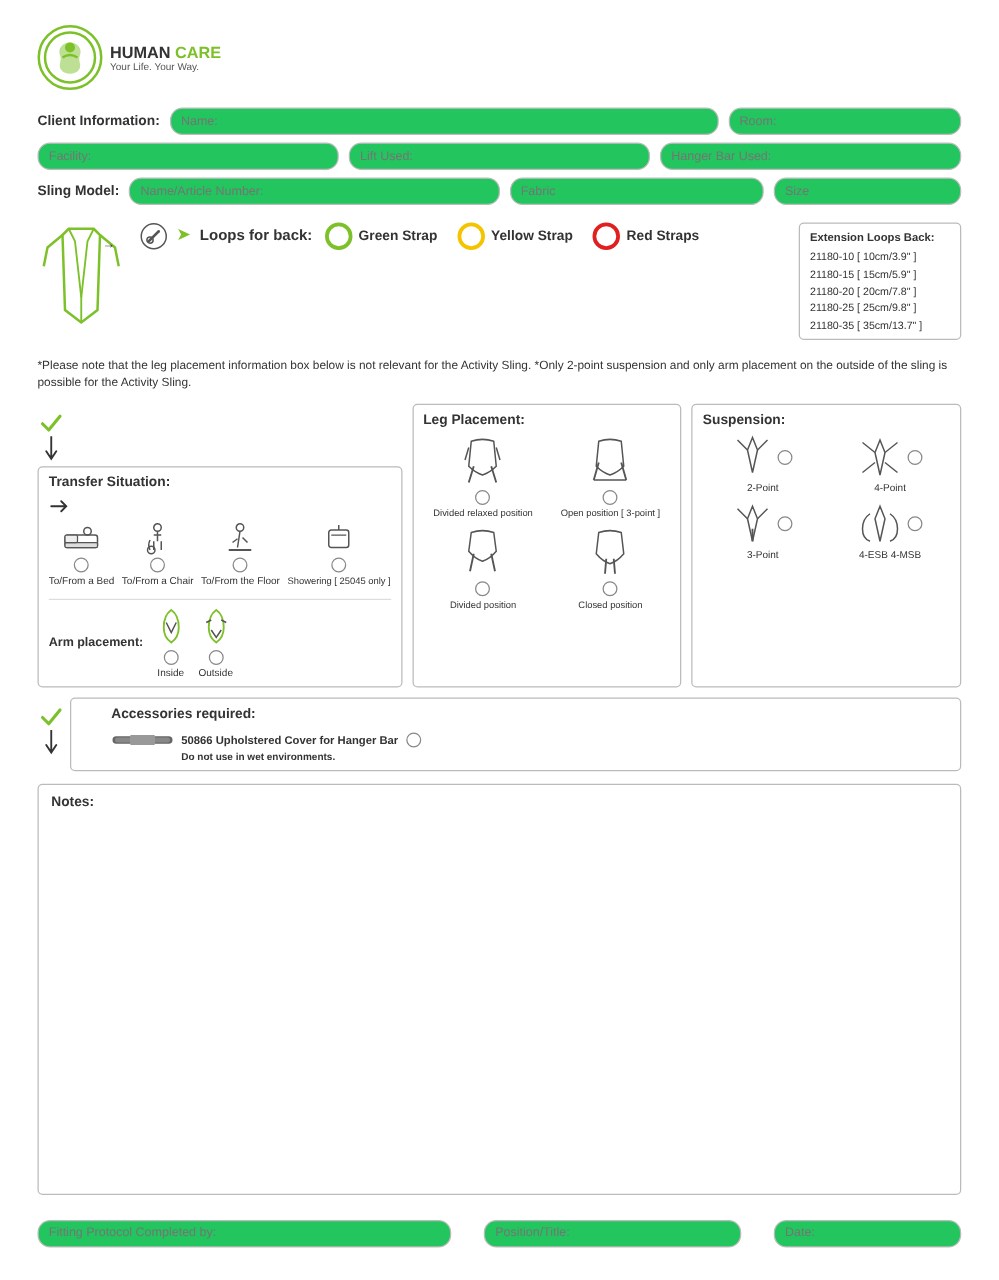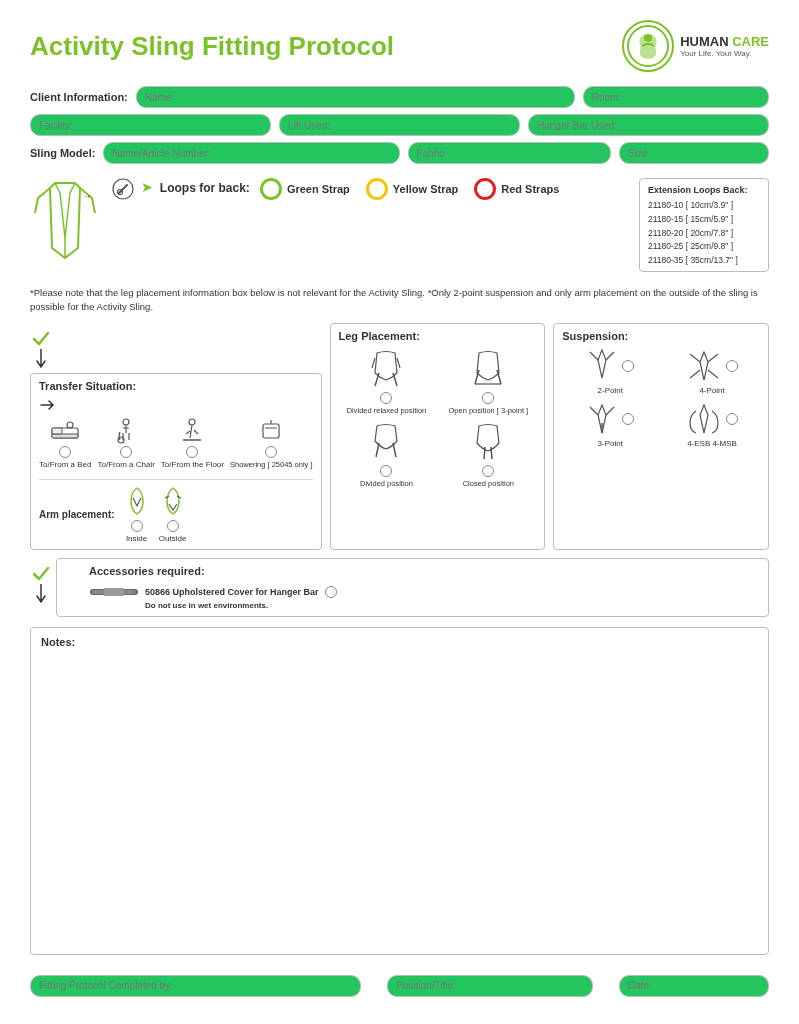--- a/index.html
+++ b/index.html
@@ -287,21 +287,20 @@
       display: flex;
       align-items: center;
       gap: 10px;
     }
 
   </style>
 </head>
 <body>
 
 <div class="header">
-  <div class="header-title">Activity Sling Fitting Protocol</div>
   <div class="logo-area">
     <div class="logo-circle">
       <svg width="44" height="44" viewBox="0 0 44 44">
         <circle cx="22" cy="22" r="20" fill="none" stroke="#7dc12a" stroke-width="2"></circle>
         <path d="M22 10 C16 10 12 15 14 20 C16 25 12 28 15 32 C18 36 26 36 29 32 C32 28 28 25 30 20 C32 15 28 10 22 10Z" fill="#7dc12a" opacity="0.5"></path>
         <circle cx="22" cy="14" r="4" fill="#7dc12a"></circle>
         <path d="M16 22 Q22 18 28 22" stroke="#7dc12a" stroke-width="2" fill="none"></path>
       </svg>
     </div>
     <div>

